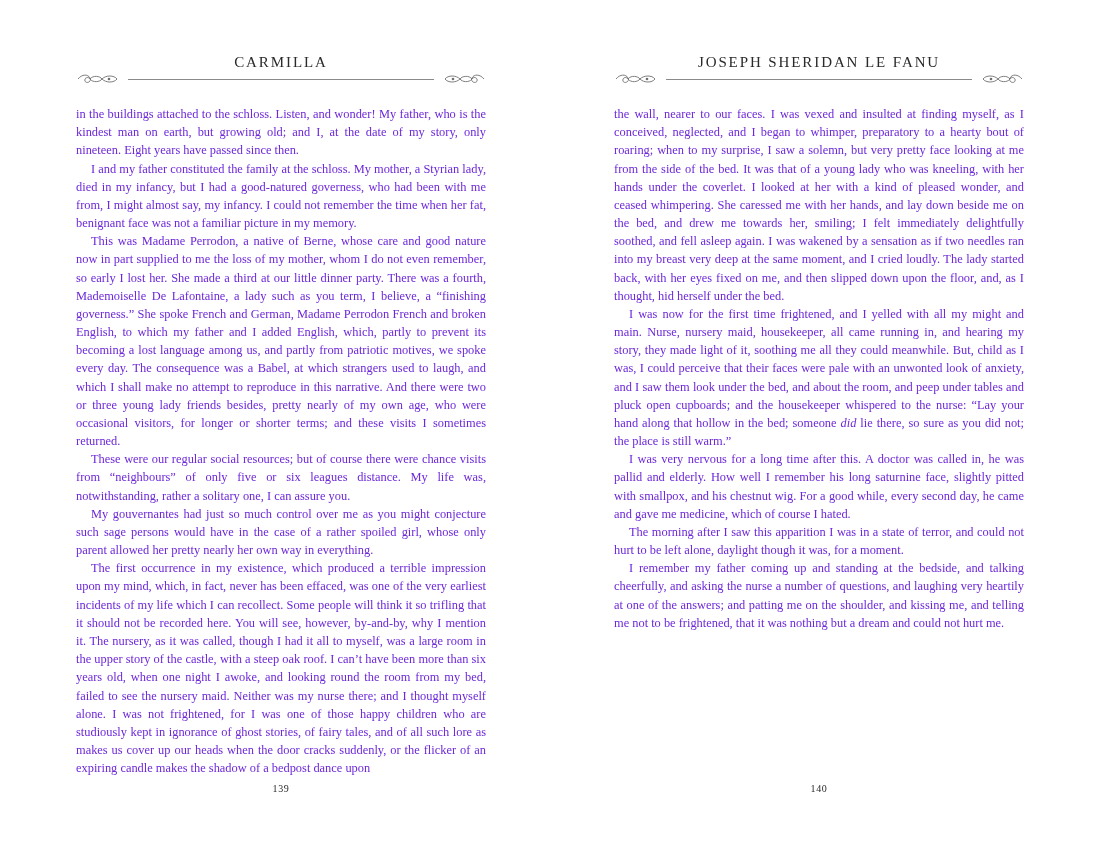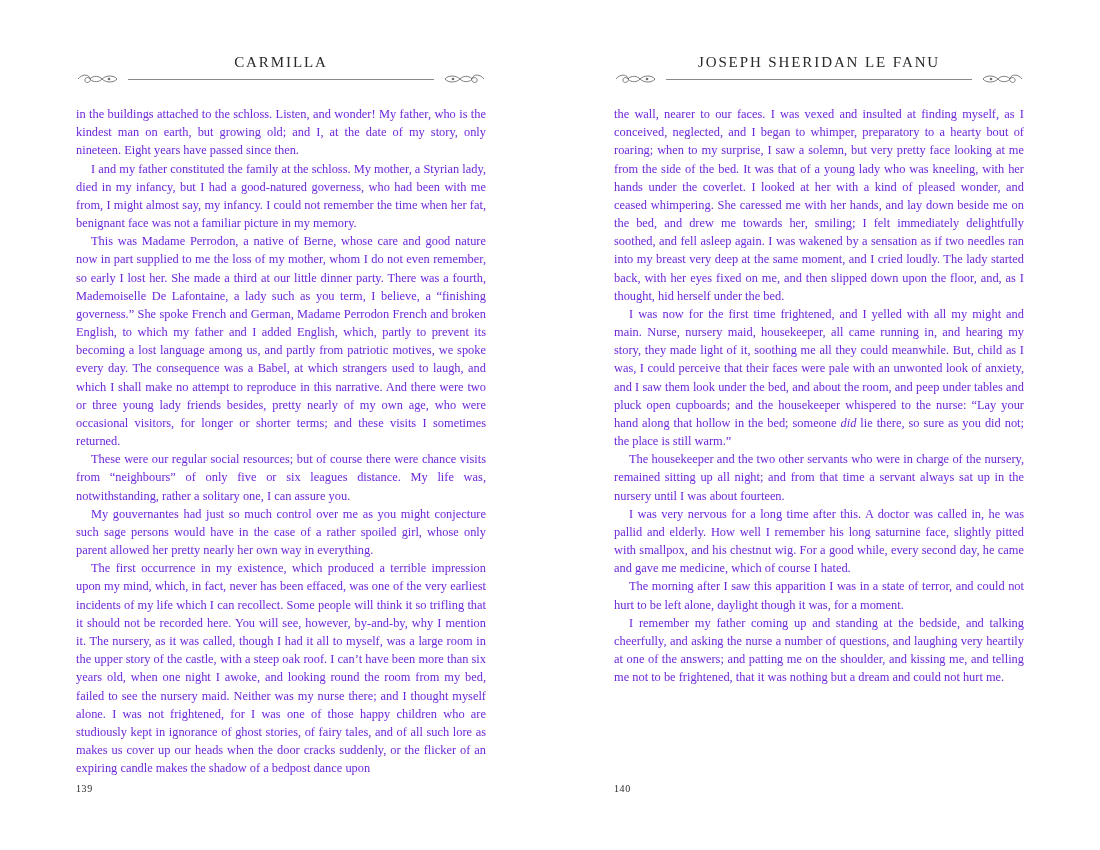--- a/index.html
+++ b/index.html
@@ -89,20 +89,21 @@
   }
   .body-text p.first {
     text-indent: 0;
   }
   .body-text em { font-style: italic; }
 
   .folio {
     position: absolute;
     bottom: 16px;
     width: 410px;
+    text-align: center;
     font-size: 10px;
     letter-spacing: 0.6px;
     color: #2a2a2a;
   }
 </style>
 </head>
 <body>
 
 <div class="spread">
 
@@ -154,21 +155,20 @@
           <svg viewBox="0 0 46 14" xmlns="http://www.w3.org/2000/svg">
             <path d="M44 7 C40 2, 34 2, 32 6 C30 10, 36 12, 37 9 C38 6, 34 4, 32 7 C29 11, 22 10, 20 7 C22 4, 29 3, 32 7" fill="none" stroke="#6f6f6f" stroke-width="0.9"></path>
             <path d="M20 7 C16 3, 8 3, 5 7 C8 11, 16 11, 20 7 Z" fill="none" stroke="#6f6f6f" stroke-width="0.9"></path>
             <circle cx="13" cy="7" r="1.3" fill="#6f6f6f"></circle>
           </svg>
         </div>
       </div>
       <div class="body-text">
         <p class="first">the wall, nearer to our faces. I was vexed and insulted at finding myself, as I conceived, neglected, and I began to whimper, preparatory to a hearty bout of roaring; when to my surprise, I saw a solemn, but very pretty face looking at me from the side of the bed. It was that of a young lady who was kneeling, with her hands under the coverlet. I looked at her with a kind of pleased wonder, and ceased whimpering. She caressed me with her hands, and lay down beside me on the bed, and drew me towards her, smiling; I felt immediately delightfully soothed, and fell asleep again. I was wakened by a sensation as if two needles ran into my breast very deep at the same moment, and I cried loudly. The lady started back, with her eyes fixed on me, and then slipped down upon the floor, and, as I thought, hid herself under the bed.</p>
         <p>I was now for the first time frightened, and I yelled with all my might and main. Nurse, nursery maid, housekeeper, all came running in, and hearing my story, they made light of it, soothing me all they could meanwhile. But, child as I was, I could perceive that their faces were pale with an unwonted look of anxiety, and I saw them look under the bed, and about the room, and peep under tables and pluck open cupboards; and the housekeeper whispered to the nurse: “Lay your hand along that hollow in the bed; someone <em>did</em> lie there, so sure as you did not; the place is still warm.”</p>
-        <p>The housekeeper and the two other servants who were in charge of the nursery, remained sitting up all night; and from that time a servant always sat up in the nursery until I was about fourteen.</p>
         <p>I was very nervous for a long time after this. A doctor was called in, he was pallid and elderly. How well I remember his long saturnine face, slightly pitted with smallpox, and his chestnut wig. For a good while, every second day, he came and gave me medicine, which of course I hated.</p>
         <p>The morning after I saw this apparition I was in a state of terror, and could not hurt to be left alone, daylight though it was, for a moment.</p>
         <p>I remember my father coming up and standing at the bedside, and talking cheerfully, and asking the nurse a number of questions, and laughing very heartily at one of the answers; and patting me on the shoulder, and kissing me, and telling me not to be frightened, that it was nothing but a dream and could not hurt me.</p>
       </div>
       <div class="folio">140</div>
     </div>
   </div>
 
 </div>
 

